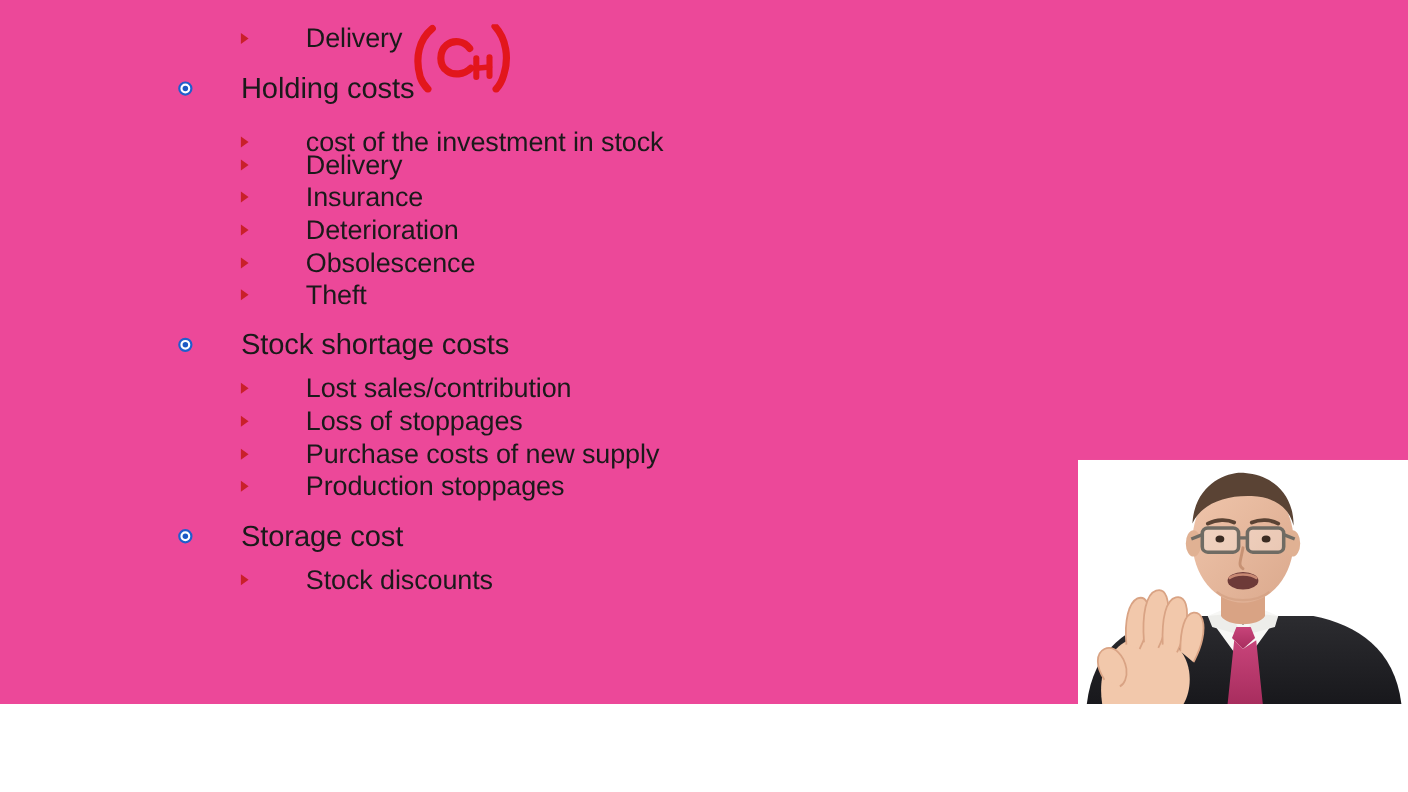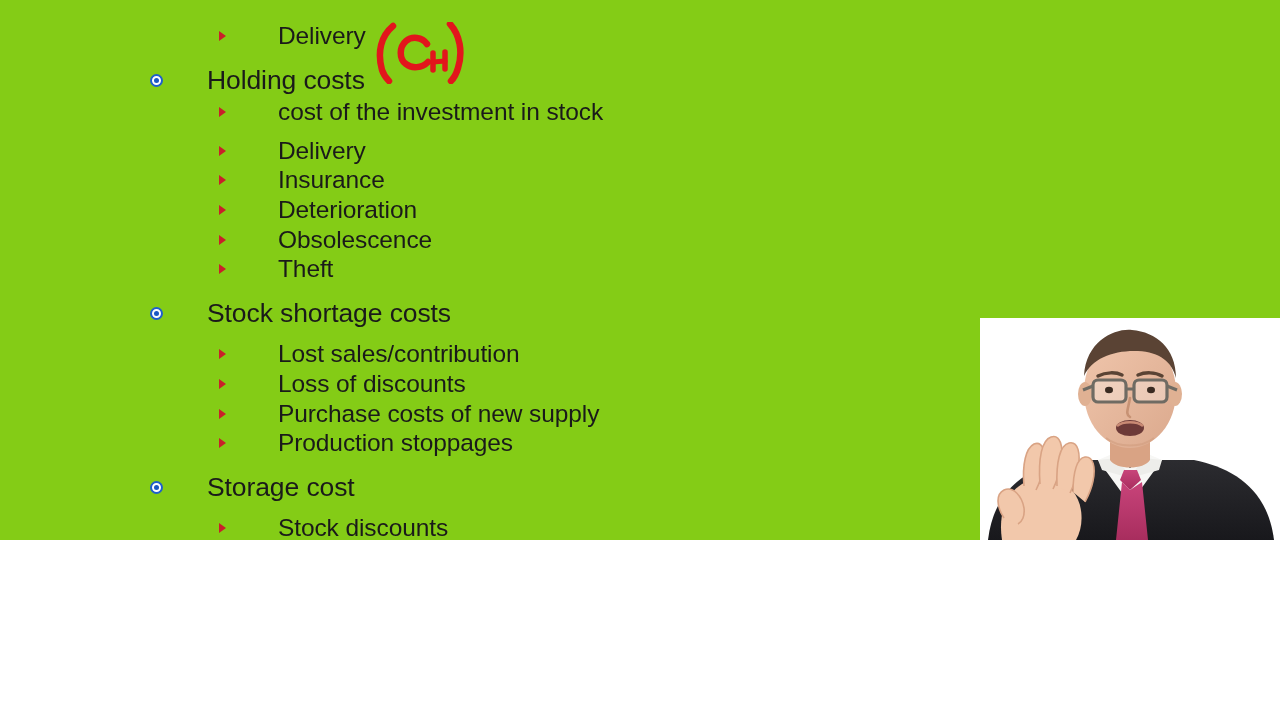--- a/index.html
+++ b/index.html
@@ -4,22 +4,22 @@
 <title>Lecture Slide</title>
 <style>
   html, body {
     margin: 0;
     padding: 0;
     background: #ffffff;
   }
   #slide {
     position: relative;
     width: 1280px;
-    height: 540px;
-    background: #84cc16;
+    height: 640px;
+    background: #ec4899;
     overflow: hidden;
     font-family: "Liberation Sans", sans-serif;
     text-decoration: underline;
     -webkit-font-smoothing: antialiased;
   }
 
   
   .content {
     position: absolute;
     left: 0;
@@ -28,21 +28,21 @@
   }
 
   .row {
     position: absolute;
     display: flex;
     align-items: baseline;
     white-space: nowrap;
   }
 
   
-  .row.lvl1 { left: 148px; }
+  .row.lvl1 { left: 160px; }
   .row.lvl1 .bullet-slot {
     width: 59px;
     flex: 0 0 59px;
     position: relative;
   }
   .bullet-blue {
     position: absolute;
     left: 2px;
     top: -15px;
     width: 13px;
@@ -125,21 +125,21 @@
       <span class="txt">Delivery</span>
     </div>
 
     <div class="row lvl1" style="top:65px">
       <span class="bullet-slot">
           <i class="bullet-blue"></i>
         </span>
       <span class="txt">Holding costs</span>
     </div>
 
-    <div class="row lvl2" style="top:98px">
+    <div class="row lvl2" style="top:116px">
       <span class="bullet-slot">
           <i class="bullet-red"></i>
         </span>
       <span class="txt">cost of the investment in stock</span>
     </div>
 
     <div class="row lvl2" style="top:137px">
       <span class="bullet-slot">
           <i class="bullet-red"></i>
         </span>
@@ -185,21 +185,21 @@
       <span class="bullet-slot">
           <i class="bullet-red"></i>
         </span>
       <span class="txt">Lost sales/contribution</span>
     </div>
 
     <div class="row lvl2" style="top:370px">
       <span class="bullet-slot">
           <i class="bullet-red"></i>
         </span>
-      <span class="txt">Loss of discounts</span>
+      <span class="txt">Loss of stoppages</span>
     </div>
 
     <div class="row lvl2" style="top:400px">
       <span class="bullet-slot">
           <i class="bullet-red"></i>
         </span>
       <span class="txt">Purchase costs of new supply</span>
     </div>
 
     <div class="row lvl2" style="top:429px">

